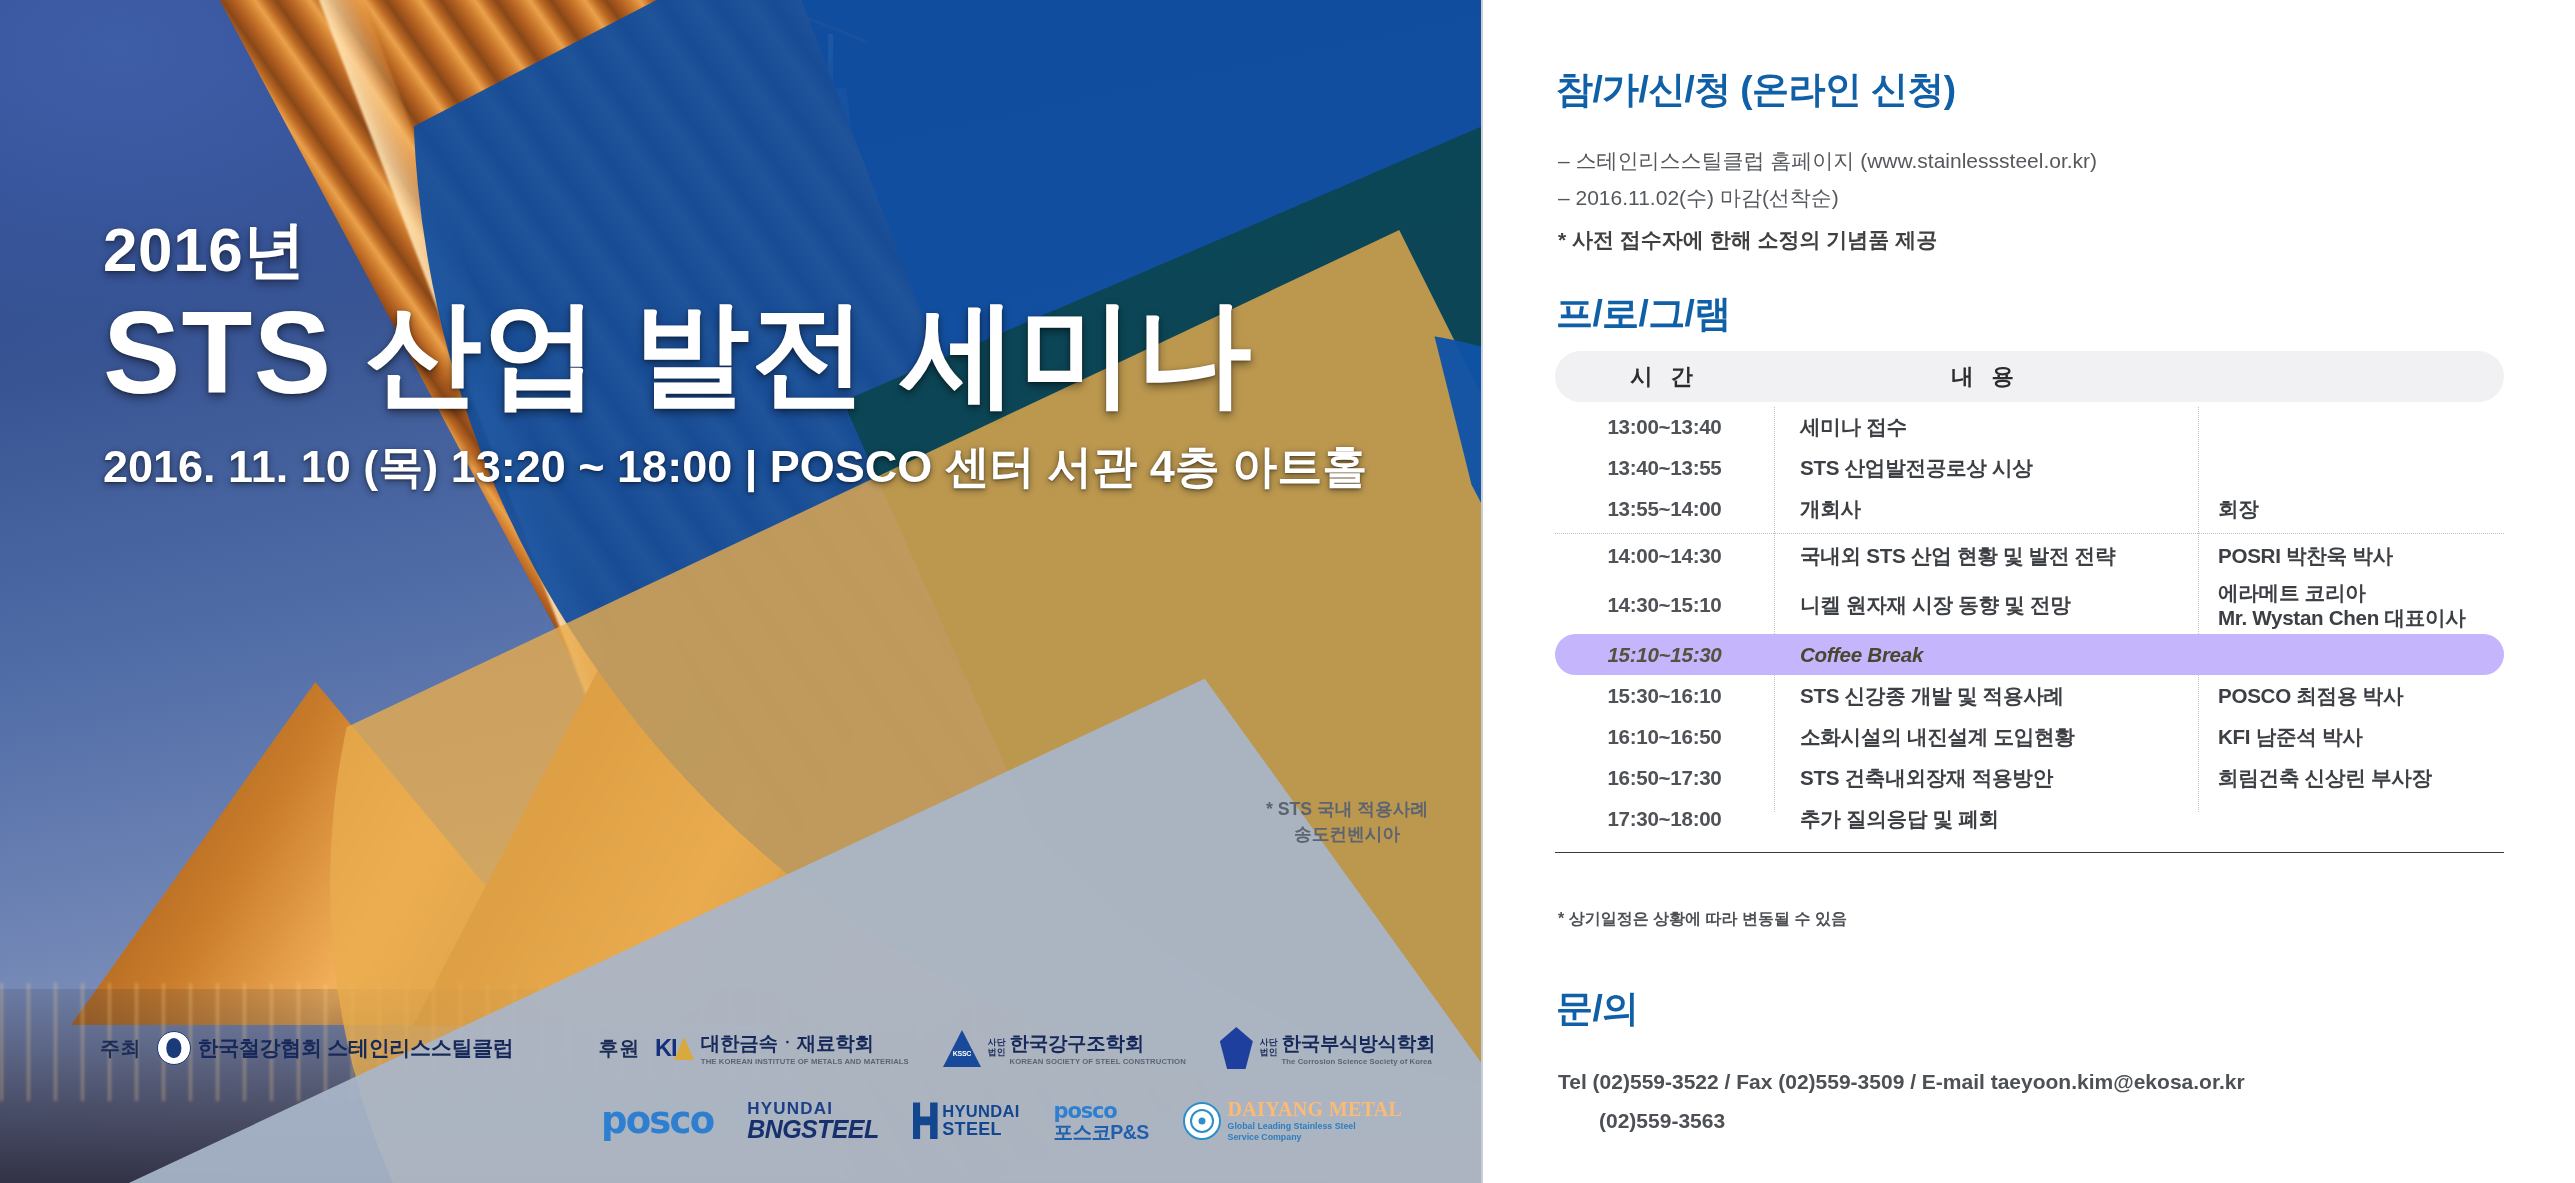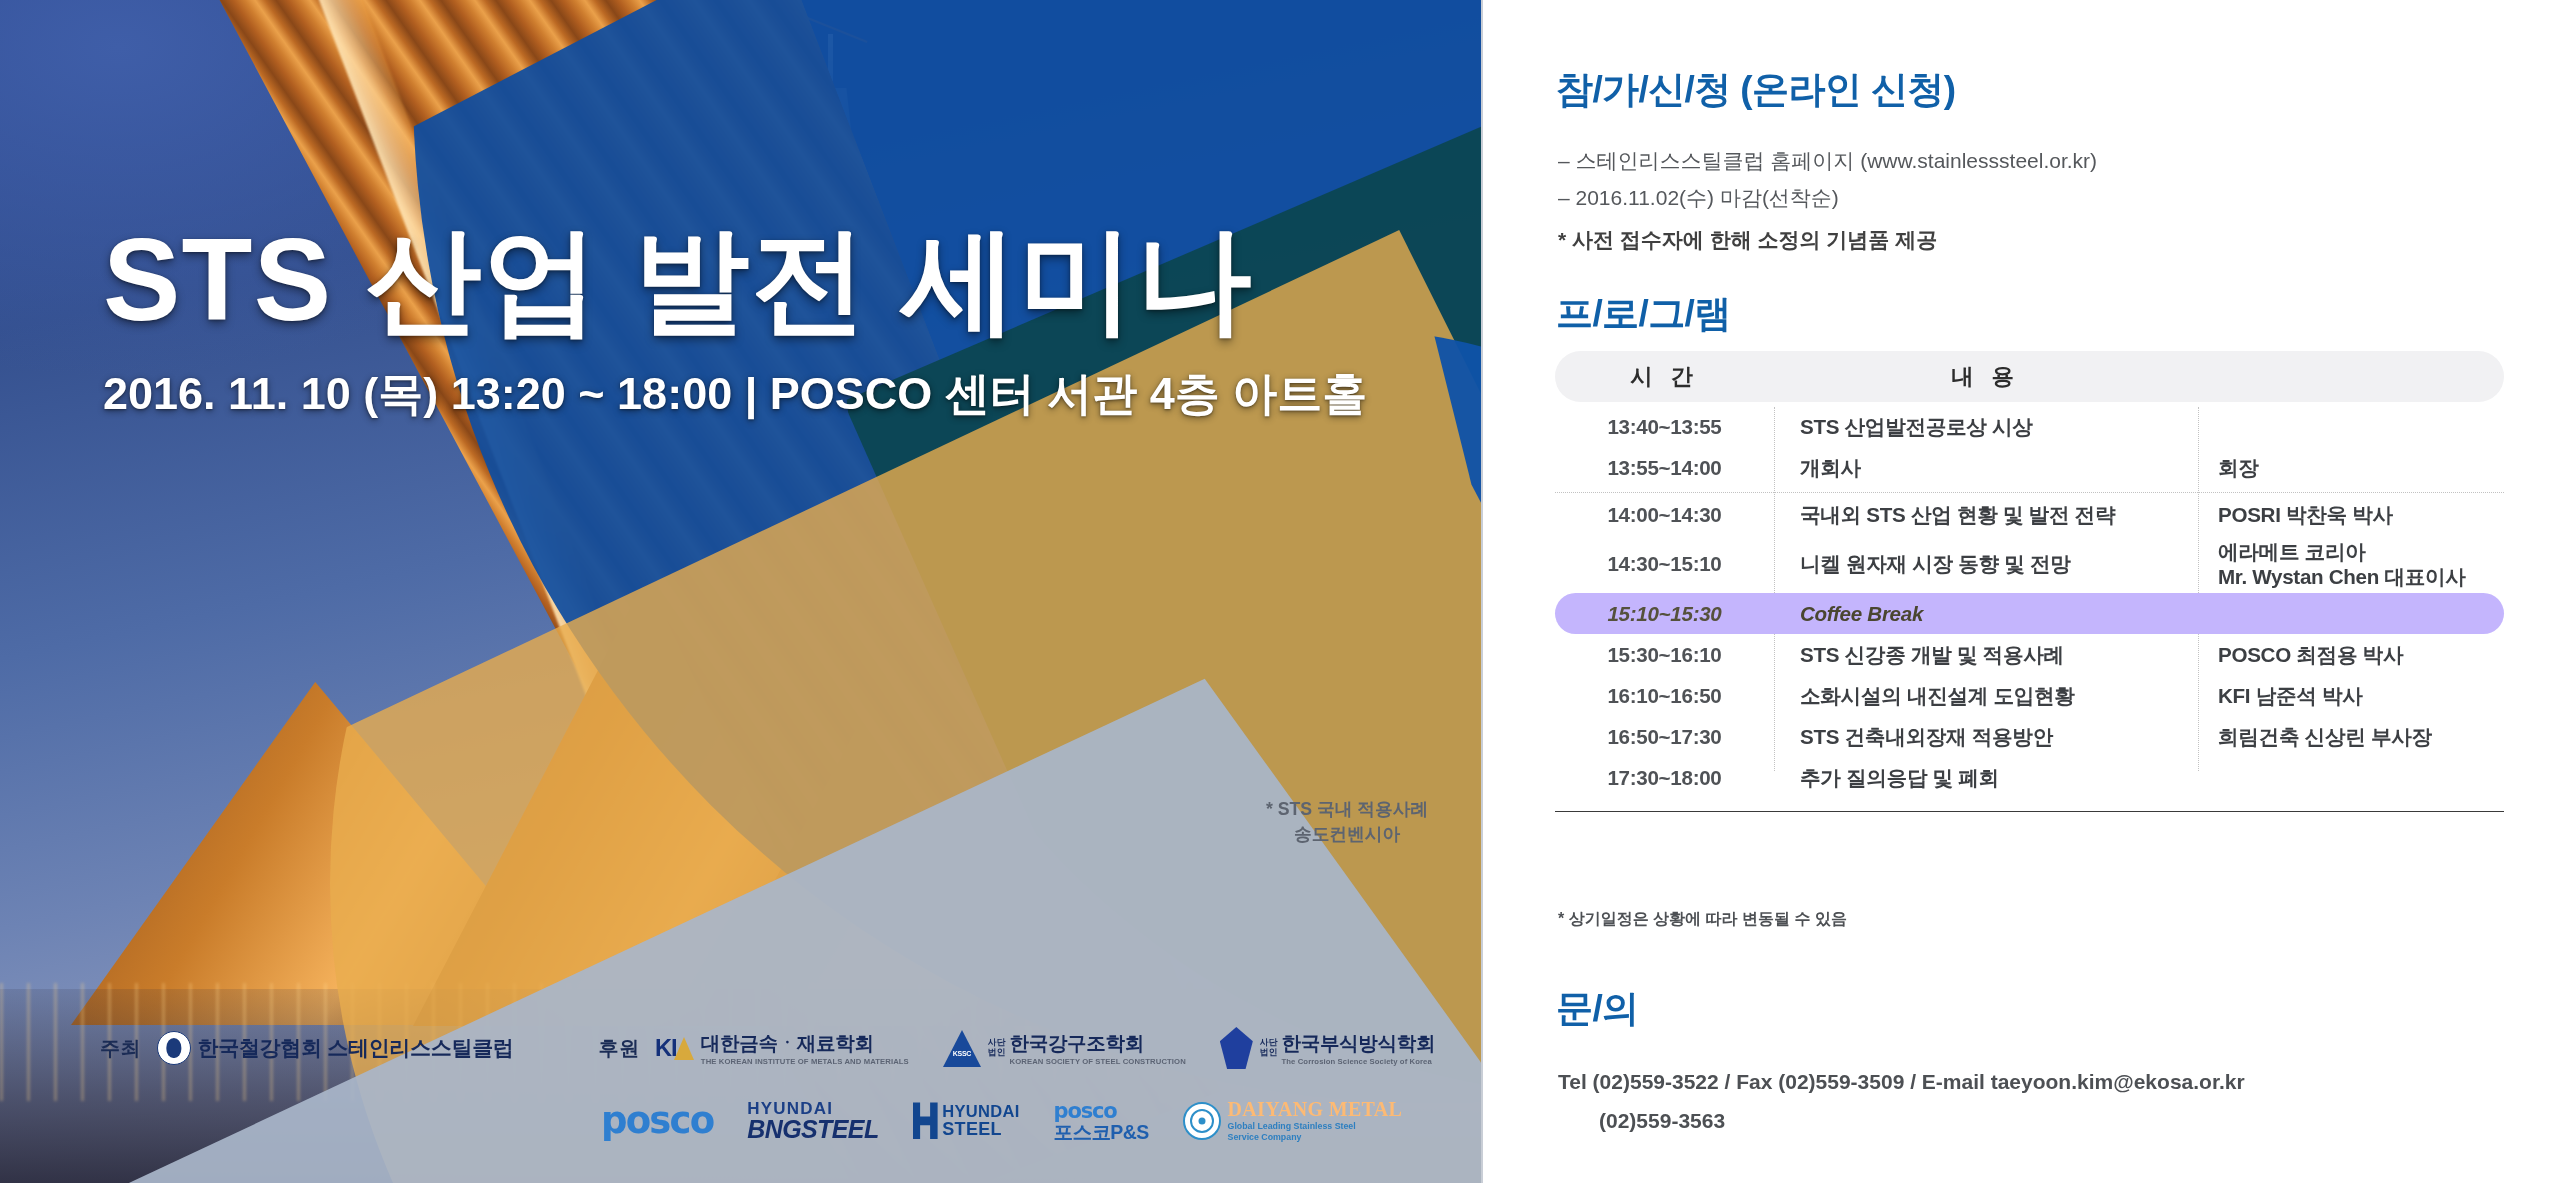--- a/index.html
+++ b/index.html
@@ -481,20 +481,21 @@
     <div class="plaza"></div>
     <div class="lights"></div>
 
     <div class="arc arc-blue-deep"></div>
     <div class="arc arc-teal"></div>
     <div class="arc arc-gold"></div>
     <div class="arc arc-steel"></div>
     <div class="arc arc-blue-strip"></div>
 
     <div class="title-block">
+      <div class="title-year">2016년</div>
       <div class="title-main">STS 산업 발전 세미나</div>
       <div class="title-sub">2016. 11. 10 (목) 13:20 ~ 18:00 | POSCO 센터 서관 4층 아트홀</div>
     </div>
 
     <div class="photo-credit">
       <div>* STS 국내 적용사례</div>
       <div>송도컨벤시아</div>
     </div>
 
     <div class="sponsor-row sponsor-row-1">
@@ -600,20 +601,25 @@
         <div class="cell col-time">시 간</div>
         <div class="cell col-content">내 용</div>
         <div class="cell col-speaker"></div>
       </div>
 
       <div class="tbl-body">
         <div class="vline vline-1"></div>
         <div class="vline vline-2"></div>
 
         <div class="tbl-row">
+          <div class="time">13:00~13:40</div>
+          <div class="content">세미나 접수</div>
+          <div class="speaker"></div>
+        </div>
+        <div class="tbl-row">
           <div class="time">13:40~13:55</div>
           <div class="content">STS 산업발전공로상 시상</div>
           <div class="speaker"></div>
         </div>
         <div class="tbl-row">
           <div class="time">13:55~14:00</div>
           <div class="content">개회사</div>
           <div class="speaker">회장</div>
         </div>
 

